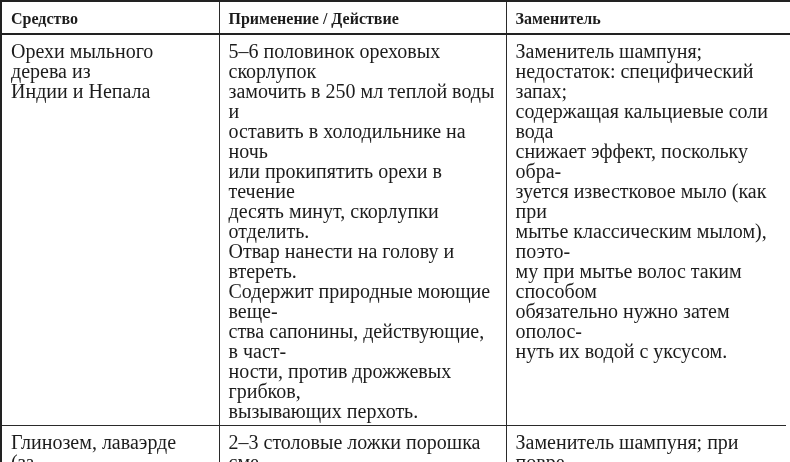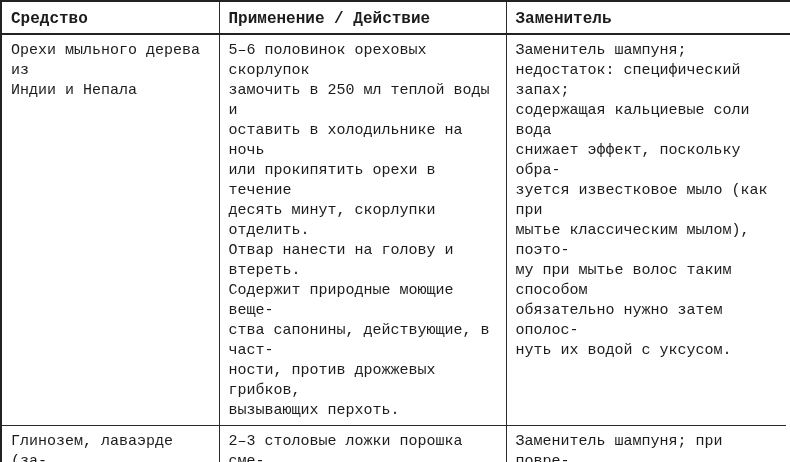--- a/index.html
+++ b/index.html
@@ -6,21 +6,21 @@
     margin: 0;
     padding: 0;
     background: #ffffff;
   }
   .page {
     position: relative;
     width: 790px;
     height: 462px;
     background: #3b82f6;
     overflow: hidden;
-    font-family: Liberation Mono, monospace;
+    font-family: Liberation Serif, serif;
     color: #1c1c1c;
   }
   table.remedies {
     position: absolute;
     top: 0;
     left: 0;
     width: 790px;
     height: 462px;
     border-collapse: collapse;
     table-layout: fixed;
@@ -40,21 +40,21 @@
   }
   th {
     font-weight: bold;
     font-size: 16px;
     line-height: 20px;
     height: 20px;
     border-bottom: 2px solid #222222;
     padding-top: 7px;
   }
   td {
-    font-size: 15px;
+    font-size: 20px;
     line-height: 20px;
   }
   th + th, td + td {
     border-left: 1.6px solid #2a2a2a;
     margin-left: 8px;
   }
   tbody tr.row-first { height: 205px; }
   tbody tr + tr td {
     border-top: 1.7px solid #2a2a2a;
   }

